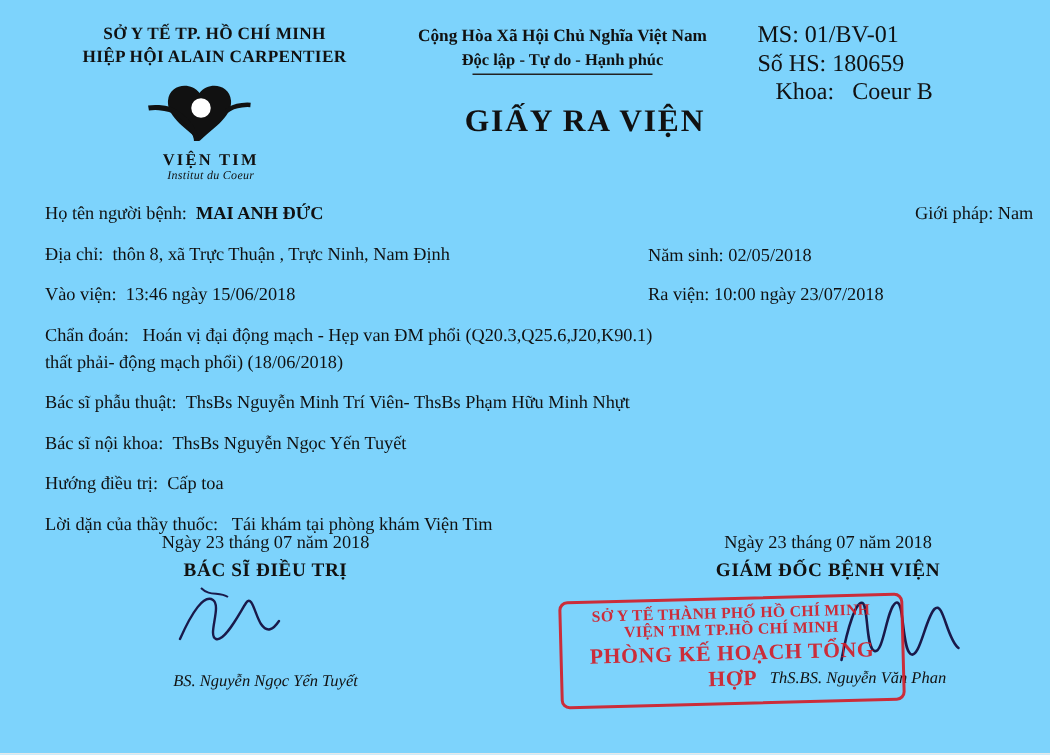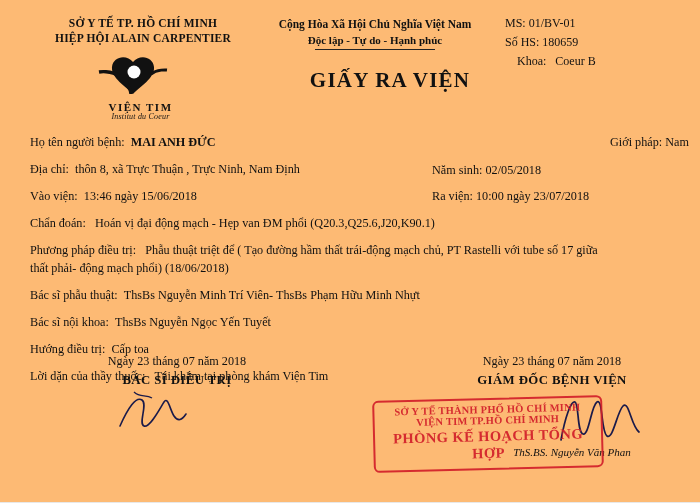--- a/index.html
+++ b/index.html
@@ -11,21 +11,21 @@
     width: 700px; height: 503px;
     position: relative;
     font-family: "Liberation Serif", serif;
     color: #111;
     overflow: hidden;
   }
   .page {
     position: absolute;
     left: 0; top: 0;
     width: 700px; height: 503px;
-    background: #fdba74;
+    background: #7dd3fc;
   }
 
   
   .header {
     position: absolute;
     left: 0; top: 10px;
     width: 700px;
     height: 60px;
   }
   .hdr-left {
@@ -54,21 +54,21 @@
   .hdr-center .rule {
     width: 120px;
     height: 1px;
     background: #222;
     margin: 1px auto 0 auto;
   }
   .hdr-right {
     position: absolute;
     left: 505px; top: 4px;
     width: 185px;
-    font-size: 12px;
+    font-size: 16px;
     line-height: 19px;
   }
   .hdr-right .row { white-space: nowrap; }
   .hdr-right .lbl { font-weight: normal; }
   .hdr-right .row.khoa { padding-left: 12px; }
 
   
   .logo {
     position: absolute;
     left: 78px; top: 56px;
@@ -261,24 +261,20 @@
         <span class="lbl">Ra viện:</span>
         <span class="val-normal">10:00 ngày 23/07/2018</span>
       </span>
     </div>
 
     <div class="line">
       <span class="lbl">Chẩn đoán:</span>
       &nbsp;&nbsp;<span class="val-normal">Hoán vị đại động mạch - Hẹp van ĐM phổi  (Q20.3,Q25.6,J20,K90.1)</span>
     </div>
 
-    <div class="line">
-      <span class="lbl">Phương pháp điều trị:</span>
-      &nbsp;&nbsp;<span class="val-normal">Phẫu thuật triệt để ( Tạo đường hầm thất trái-động mạch chủ, PT Rastelli với tube số 17 giữa</span>
-    </div>
     <div class="line indent2">
       <span class="val-normal">thất phải- động mạch phổi) (18/06/2018)</span>
     </div>
 
     <div class="line">
       <span class="lbl">Bác sĩ phẫu thuật:</span>
       &nbsp;<span class="val-normal">ThsBs Nguyễn Minh Trí Viên- ThsBs Phạm Hữu Minh Nhựt</span>
     </div>
 
     <div class="line">
@@ -294,20 +290,21 @@
     <div class="line">
       <span class="lbl">Lời dặn của thầy thuốc:</span>
       &nbsp;&nbsp;<span class="val-normal">Tái khám tại phòng khám Viện Tim</span>
     </div>
   </div>
 
   <div class="sig">
     <div class="sig-left">
       <div class="date">Ngày 23 tháng 07 năm 2018</div>
       <div class="role">BÁC SĨ ĐIỀU TRỊ</div>
+      <div class="signame">BS. Nguyễn Ngọc Yến Tuyết</div>
     </div>
     <div class="sig-right">
       <div class="date">Ngày 23 tháng 07 năm 2018</div>
       <div class="role">GIÁM ĐỐC BỆNH VIỆN</div>
       <div class="signame">ThS.BS. Nguyễn Văn Phan</div>
     </div>
   </div>
 
   <svg class="scribble sc1" width="80" height="44" viewBox="0 0 80 44">
     <path d="M8 36 C16 18 24 6 30 10 C36 14 26 34 32 36 C38 38 48 18 52 12 C56 6 58 20 62 26 C66 32 70 30 74 24" stroke="#1a1a4a" stroke-width="1.6" fill="none" stroke-linecap="round"></path>

